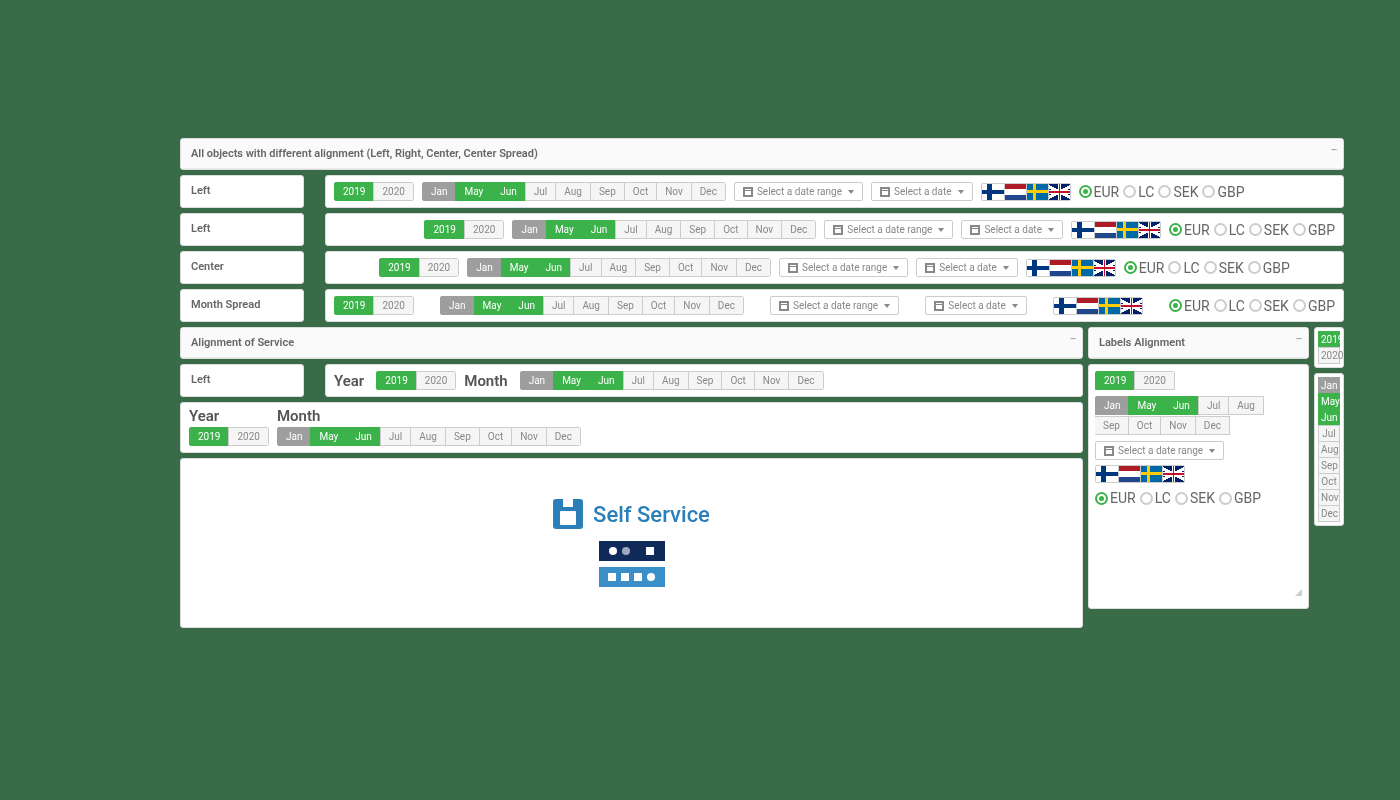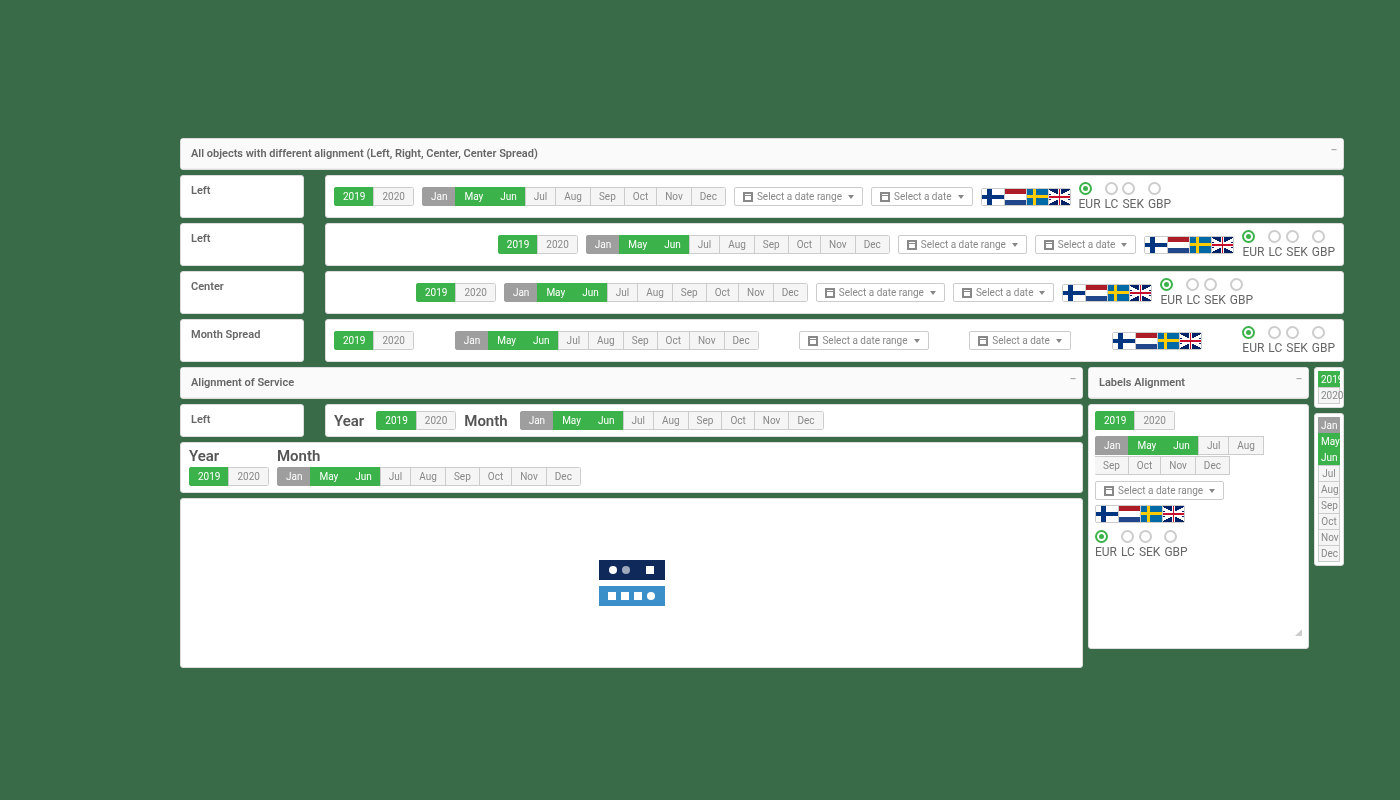--- a/index.html
+++ b/index.html
@@ -155,26 +155,25 @@
     linear-gradient(to bottom, transparent 45%, #C8102E 45% 55%, transparent 55%),
     linear-gradient(to right, transparent 46%, #C8102E 46% 54%, transparent 54%);
 }
 .radios {
   display: inline-flex;
   align-items: center;
   gap: 4px;
 }
 .radio {
   display: inline-flex;
-  align-items: flex-start;
+  align-items: center;
   gap: 2px;
   cursor: pointer;
-  font-size: 12px;
+  font-size: 14px;
   color: #666;
-  flex-direction: column;
 }
 .radio .dot {
   width: 13px; height: 13px;
   border-radius: 50%;
   border: 2px solid #ccc;
   position: relative;
 }
 .radio.sel .dot { border-color: #3cb24a; }
 .radio.sel .dot::after {
   content: "";
@@ -548,20 +547,24 @@
               <button>Sep</button>
               <button>Oct</button>
               <button>Nov</button>
               <button>Dec</button>
             </span>
           </span>
         </div>
       </div>
 
       <div class="self-service-area">
+        <div class="ss-head">
+          <span class="floppy"></span>
+          <span class="txt">Self Service</span>
+        </div>
         <div style="display:flex; flex-direction:column; gap:6px; align-items:center;">
           <div class="bar1">
             <span class="sh-circ"></span>
               <span class="sh-circ faded"></span>
               <span style="width:6px;"></span>
               <span class="sh-sq"></span>
           </div>
           <div class="bar2">
             <span class="sh-sq"></span>
               <span class="sh-sq"></span>

